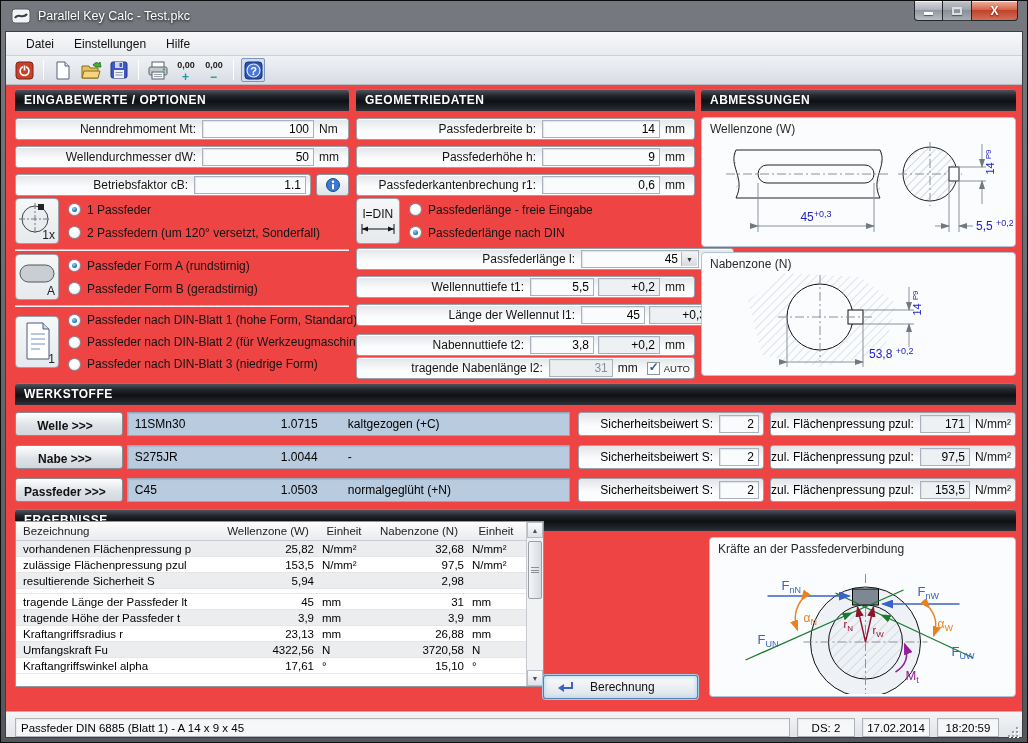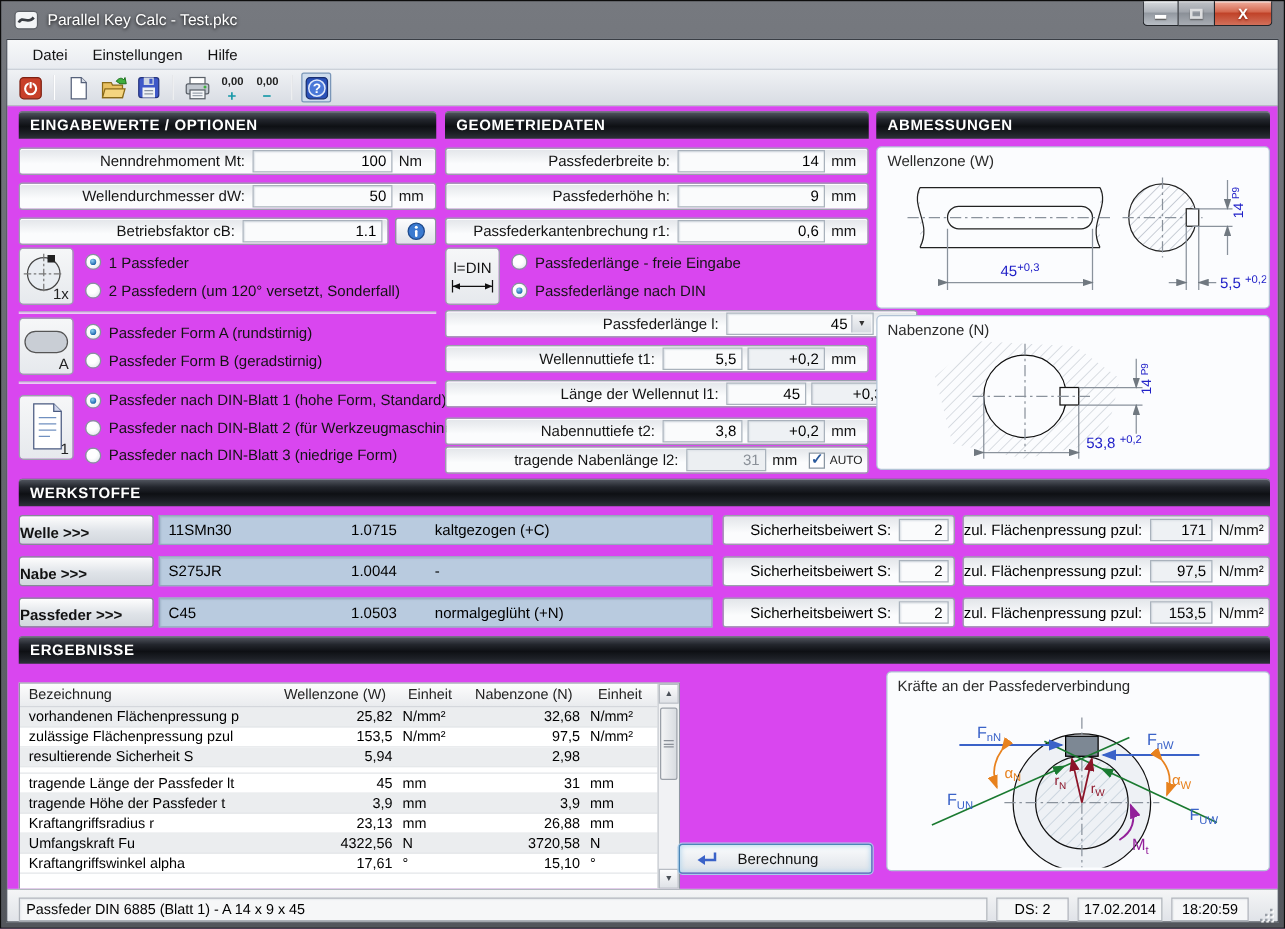--- a/index.html
+++ b/index.html
@@ -28,21 +28,21 @@
   .menubar { height:24px; background:linear-gradient(#f7f8f9,#e8ebf0); border-bottom:1px solid #ccd1d9; display:flex; align-items:center; padding-left:10px; }
   .menu-item { font-size:12px; color:#111; padding:4px 10px; }
   .toolbar { height:29px; background:linear-gradient(#f0f2f5,#d8dce3); border-bottom:1px solid #b6bbc4; display:flex; align-items:center; padding-left:6px; gap:4px; }
   .tbtn { width:24px; height:24px; display:flex; align-items:center; justify-content:center; }
   .tbtn.pressed { border:1px solid #7a96b8; background:#cfdded; border-radius:2px; }
   .tsep { width:1px; height:20px; background:#aab0b8; border-right:1px solid #fff; margin:0 3px; }
   .dec-ic { position:relative; width:26px; height:22px; font-size:9px; font-weight:bold; color:#222; text-align:center; line-height:12px; }
   .dec-sign { position:absolute; left:8px; bottom:-1px; color:#1899a8; font-size:12px; font-weight:bold; line-height:10px; }
 
   
-  .client { flex:1; position:relative; background:#d946ef; overflow:hidden; }
+  .client { flex:1; position:relative; background:#ef4444; overflow:hidden; }
   .sechdr { position:absolute; height:22px; border-radius:3px 3px 0 0; padding:4px 0 0 9px;
     background:linear-gradient(#565b64 0%,#23262d 30%,#0e1014 55%,#1d2026 80%,#2e323a 100%);
     color:#fff; font-size:12px; font-weight:bold; letter-spacing:.5px; box-shadow:inset 0 1px 0 #7c828c; }
 
   .inrow { position:absolute; height:22px; display:flex; align-items:center; border:1px solid #99a1ab; border-radius:3px;
     background:linear-gradient(#e2e5e9,#fbfcfd 60%); box-shadow:inset 0 1px 0 #fff; padding:0 4px 0 0; }
   .inrow .lbl { flex:1; text-align:right; font-size:12px; color:#141414; padding-right:6px; white-space:nowrap; }
   .fld { height:18px; background:#fafbfc; border:1px solid #a9b2bc; box-shadow:inset 1px 1px 1px #dfe4e9;
     font-size:12px; text-align:right; padding:1px 4px 0 2px; color:#000; white-space:nowrap; }
   .fld.dis { color:#8a9098; background:#eceff2; }
@@ -71,21 +71,21 @@
 
   .infobtn { position:absolute; width:33px; height:22px; border:1px solid #8c949e; border-radius:3px;
     background:linear-gradient(#fdfdfe,#dfe3e8); display:flex; align-items:center; justify-content:center; }
 
   .groupbox { position:absolute; border:1px solid #b2c3d6; border-radius:4px; background:#fbfcfe; }
   .gb-title { font-size:12px; color:#2a2a2a; padding:4px 0 0 8px; }
 
   
   .wrow { position:absolute; height:24px; display:flex; align-items:center; }
   .wbtn { width:108px; height:24px; border:1px solid #848c96; border-radius:3px; background:linear-gradient(#fefefe,#dfe3e8 55%,#d2d7dd);
-    box-shadow:inset 0 1px 0 #fff; font-size:12px; font-weight:bold; text-align:left; padding:4px 8px 0 0; color:#111; }
+    box-shadow:inset 0 1px 0 #fff; font-size:12px; font-weight:bold; text-align:center; padding:4px 8px 0 0; color:#111; }
   .mfield { height:24px; background:#b9cbdf; border:1px solid #93a7bc; box-shadow:inset 1px 1px 1px #a5b9cd;
     display:flex; align-items:center; font-size:12px; color:#000; margin-left:4px; }
   .mname { width:153px; padding-left:7px; } .mnr { width:67px; } .mtreat { flex:1; }
   .sbox, .pbox { height:24px; border:1px solid #99a1ab; border-radius:3px; background:linear-gradient(#e2e5e9,#fbfcfd 60%);
     display:flex; align-items:center; padding-right:4px; }
   .sbox { width:186px; margin-left:8px; } .pbox { width:246px; margin-left:6px; }
   .sbox .lbl, .pbox .lbl { flex:1; text-align:right; font-size:12px; padding-right:6px; white-space:nowrap; }
 
   
   .tablebox { position:absolute; border:1px solid #8f97a1; background:#fff; display:flex; }
@@ -518,21 +518,21 @@
         </div>
         <div class="pbox">
           <span class="lbl">zul. Flächenpressung pzul:</span>
           <span class="fld" style="width:56px; background:#eef1f4;">153,5</span>
           <span class="unit wide">N/mm²</span>
         </div>
       </div>
 
       <div class="sechdr" style="left:9px; top:424px; width:1001px;">ERGEBNISSE</div>
 
-      <div class="tablebox" style="left:9px; top:461px; width:529px; height:166px;">
+      <div class="tablebox" style="left:9px; top:436px; width:529px; height:166px;">
         <div class="tcols">
           <div class="trow hdr">
             <span class="tc name">Bezeichnung</span>
             <span class="tc val">Wellenzone (W)</span>
             <span class="tc un">Einheit</span>
             <span class="tc val2">Nabenzone (N)</span>
             <span class="tc un2">Einheit</span>
           </div>
           <div class="trow alt">
             <span class="tc name">vorhandenen Flächenpressung p</span>

